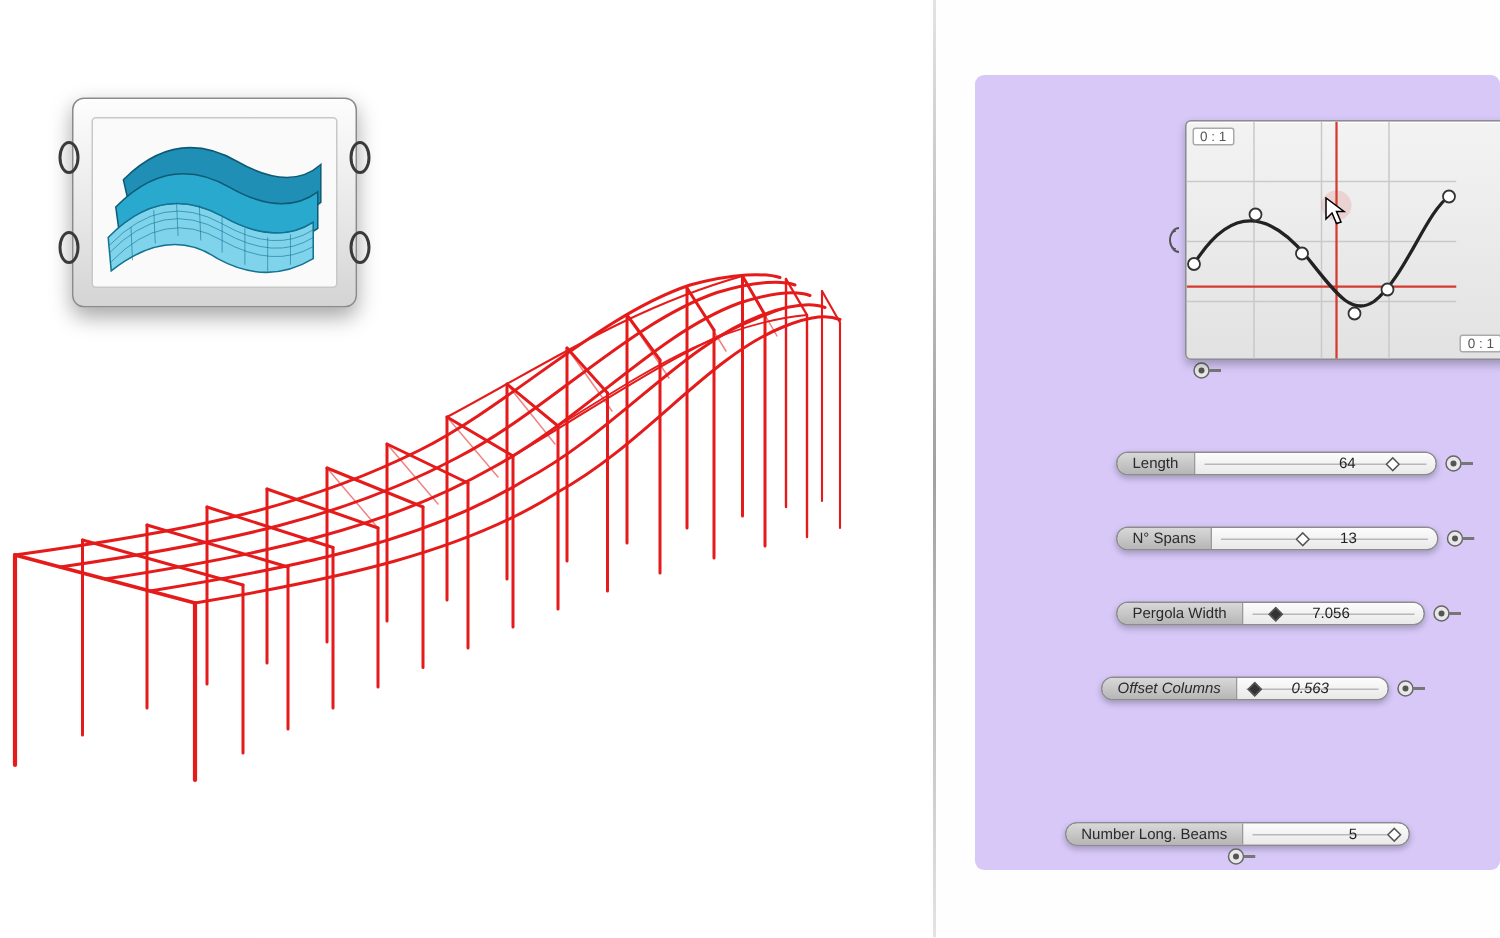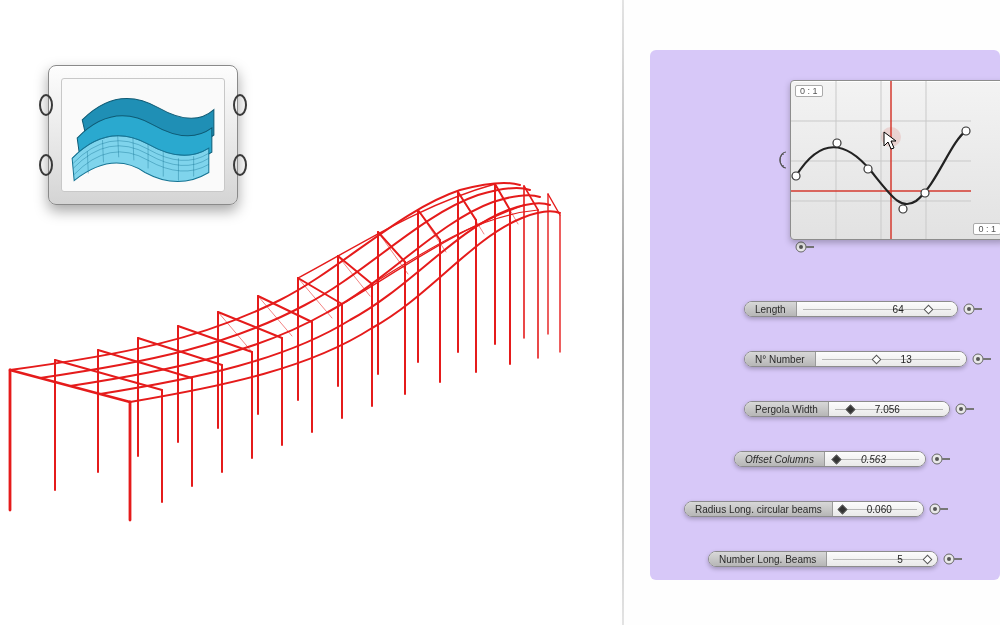--- a/index.html
+++ b/index.html
@@ -84,21 +84,21 @@
   
   .slider-row {
     position: absolute; left: 0; width: 350px; height: 22px;
     display: flex; align-items: center;
   }
   .sr1 { top: 248px; } 
   .sr2 { top: 298px; } 
   .sr3 { top: 348px; } 
   .sr4 { top: 398px; font-style: italic; } 
   .sr5 { top: 448px; } 
-  .sr6 { top: 498px; } 
+  .sr6 { top: 498px; flex-direction: column; } 
 
   .slider {
     display: inline-flex; height: 16px; border: 1px solid #8c8c8c; border-radius: 10px;
     background: linear-gradient(to bottom, #f6f6f6, #dcdcdc);
     box-shadow: 0 2px 4px rgba(0,0,0,0.25), inset 0 1px 0 #fff;
     overflow: hidden; flex-shrink: 0;
   }
   .slider-label {
     padding: 0 10px; display: flex; align-items: center;
     background: linear-gradient(to bottom, #d8d8d8, #b6b6b6);
@@ -320,21 +320,21 @@
           <circle cx="7" cy="7" r="5" fill="#e8e8e8" stroke="#666"></circle>
           <circle cx="7" cy="7" r="2" fill="#555"></circle>
           <line x1="12" y1="7" x2="20" y2="7" stroke="#777" stroke-width="2"></line>
         </svg>
     </div>
   </div>
 
   <div class="slider-row sr2">
     <div class="spacer" style="width:94px"></div>
     <div class="slider">
-      <div class="slider-label">N° Number</div>
+      <div class="slider-label">N° Spans</div>
       <div class="slider-track" style="width:150px">
         <div class="track-line"></div>
         <div class="thumb-wrap" style="left:57px">
           <div class="thumb"></div>
           <span>13</span>
         </div>
       </div>
     </div>
     <div class="out-port">
       <svg viewBox="0 0 20 14">
@@ -380,40 +380,20 @@
     </div>
     <div class="out-port">
       <svg viewBox="0 0 20 14">
           <circle cx="7" cy="7" r="5" fill="#e8e8e8" stroke="#666"></circle>
           <circle cx="7" cy="7" r="2" fill="#555"></circle>
           <line x1="12" y1="7" x2="20" y2="7" stroke="#777" stroke-width="2"></line>
         </svg>
     </div>
   </div>
 
-  <div class="slider-row sr5">
-    <div class="spacer" style="width:34px"></div>
-    <div class="slider">
-      <div class="slider-label">Radius Long. circular beams</div>
-      <div class="slider-track" style="width:90px">
-        <div class="track-line"></div>
-        <div class="thumb-wrap" style="left:6px">
-          <div class="thumb filled"></div>
-          <span>0.060</span>
-        </div>
-      </div>
-    </div>
-    <div class="out-port">
-      <svg viewBox="0 0 20 14">
-          <circle cx="7" cy="7" r="5" fill="#e8e8e8" stroke="#666"></circle>
-          <circle cx="7" cy="7" r="2" fill="#555"></circle>
-          <line x1="12" y1="7" x2="20" y2="7" stroke="#777" stroke-width="2"></line>
-        </svg>
-    </div>
-  </div>
 
   <div class="slider-row sr6">
     <div class="spacer" style="width:58px"></div>
     <div class="slider">
       <div class="slider-label">Number Long. Beams</div>
       <div class="slider-track" style="width:110px">
         <div class="track-line"></div>
         <div class="thumb-wrap" style="left:70px">
           <span>5</span>
           <div class="thumb"></div>

